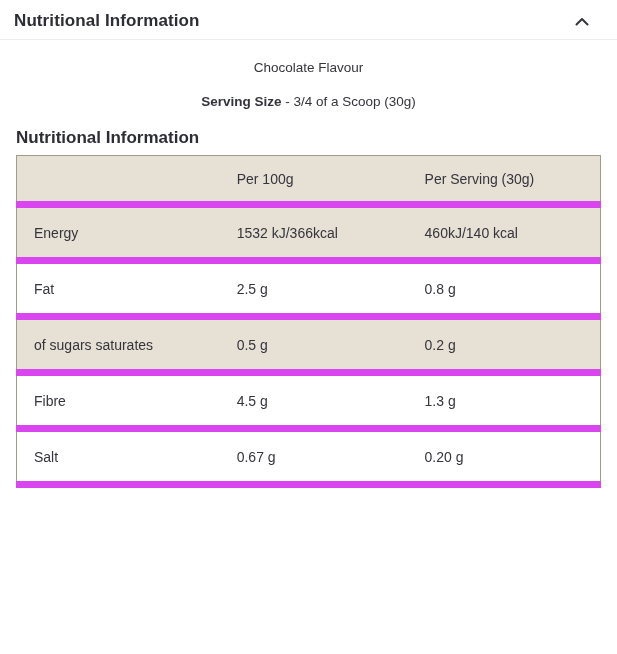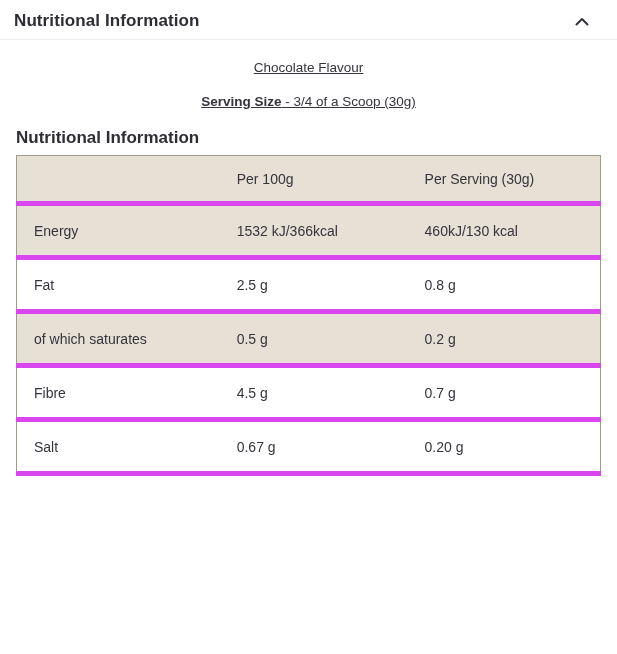--- a/index.html
+++ b/index.html
@@ -33,21 +33,20 @@
     width: 14px;
     height: 9px;
     display: block;
   }
   
   .intro {
     text-align: center;
     font-size: 13.5px;
     color: #34343c;
     padding-top: 21px;
-    text-decoration: underline;
   }
   .intro-line {
     margin: 0 0 20px 0;
     line-height: 1.0;
   }
   .intro-line .lbl {
     font-weight: 700;
     margin-top: 19px;
   }
   
@@ -60,21 +59,21 @@
   
   table.nutrition {
     width: 585px;
     margin-left: 16px;
     border-collapse: collapse;
     font-size: 14px;
     color: #34343c;
     border: 1px solid #a29a8b;
   }
   table.nutrition tr {
-    border-bottom: 5px solid #d946ef;
+    border-bottom: 7px solid #d946ef;
   }
   table.nutrition th,
   table.nutrition td {
     text-align: left;
     font-weight: 400;
     padding: 0;
     vertical-align: middle;
   }
   table.nutrition th { height: 45px; }
   table.nutrition td { height: 49px; }
@@ -106,36 +105,36 @@
 <table class="nutrition">
   <tbody>
     <tr class="shade">
       <th class="col-label"></th>
       <th class="col-per100">Per 100g</th>
       <th class="col-serving">Per Serving (30g)</th>
     </tr>
     <tr class="shade">
       <td class="col-label">Energy</td>
       <td class="col-per100">1532 kJ/366kcal</td>
-      <td class="col-serving">460kJ/130 kcal</td>
+      <td class="col-serving">460kJ/140 kcal</td>
     </tr>
     <tr class="plain">
       <td class="col-label">Fat</td>
       <td class="col-per100">2.5 g</td>
       <td class="col-serving">0.8 g</td>
     </tr>
     <tr class="shade">
-      <td class="col-label">of which saturates</td>
+      <td class="col-label">of sugars saturates</td>
       <td class="col-per100">0.5 g</td>
       <td class="col-serving">0.2 g</td>
     </tr>
     <tr class="plain">
       <td class="col-label">Fibre</td>
       <td class="col-per100">4.5 g</td>
-      <td class="col-serving">0.7 g</td>
+      <td class="col-serving">1.3 g</td>
     </tr>
     <tr class="plain">
       <td class="col-label">Salt</td>
       <td class="col-per100">0.67 g</td>
       <td class="col-serving">0.20 g</td>
     </tr>
   </tbody>
 </table>
 
 </body></html>

